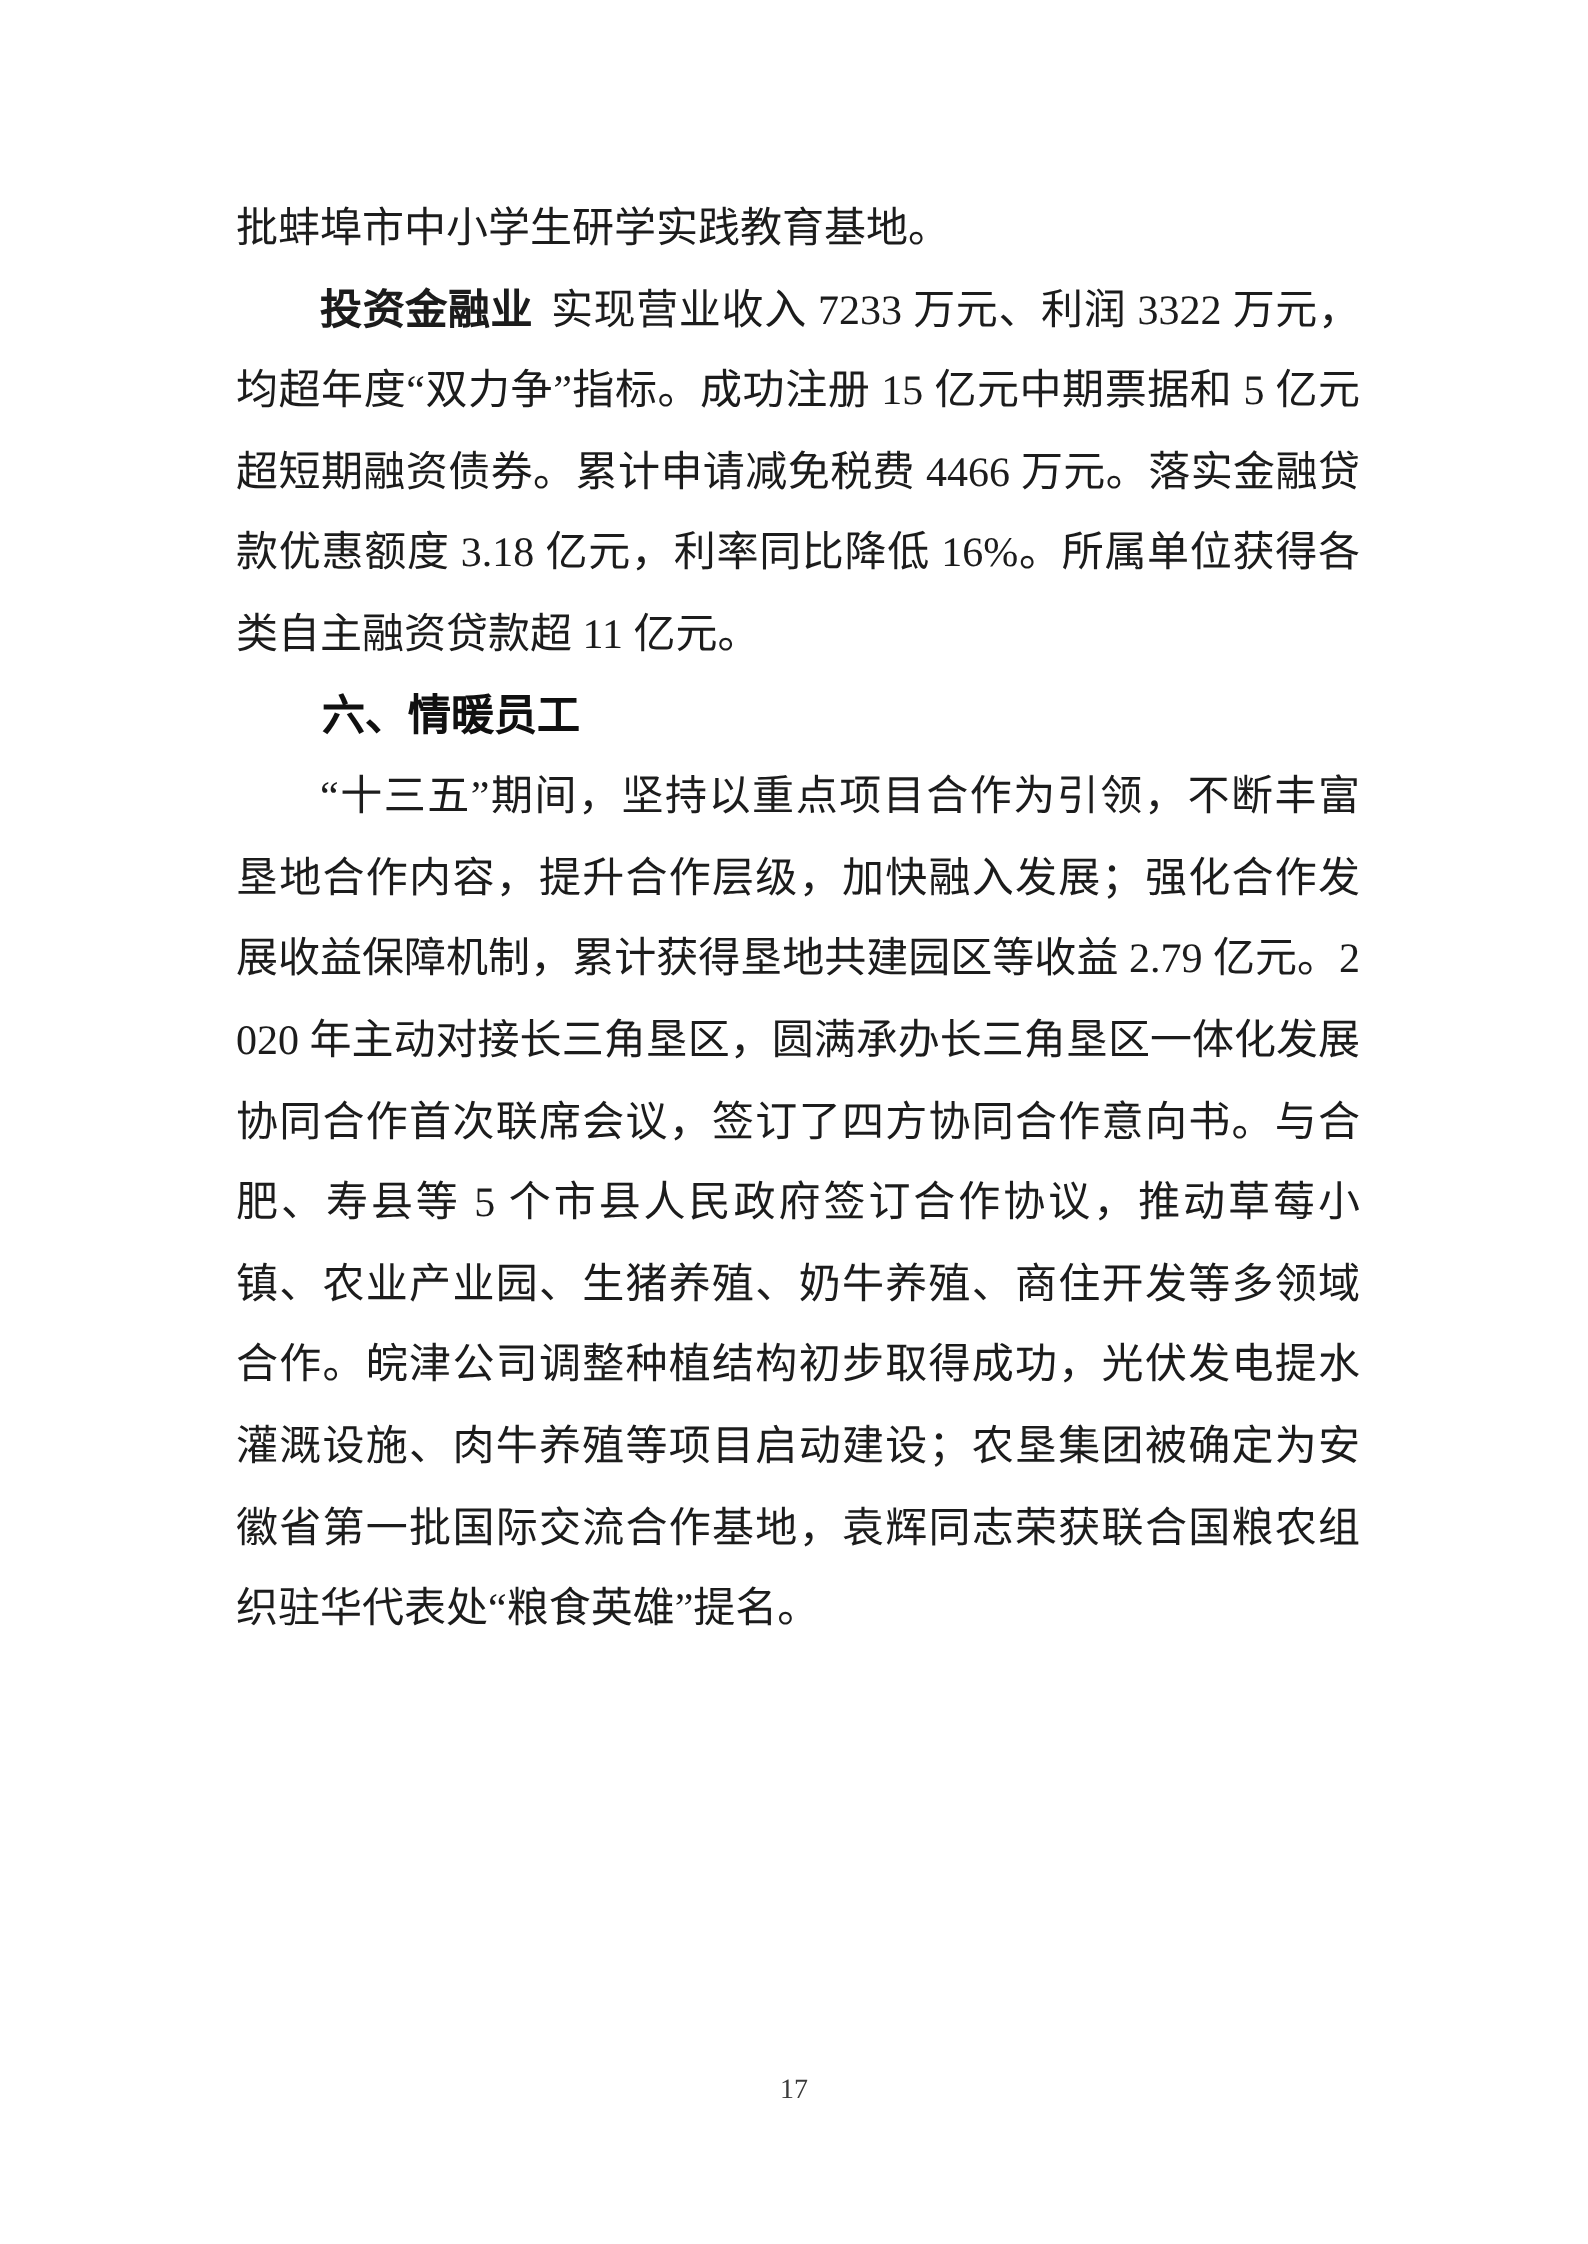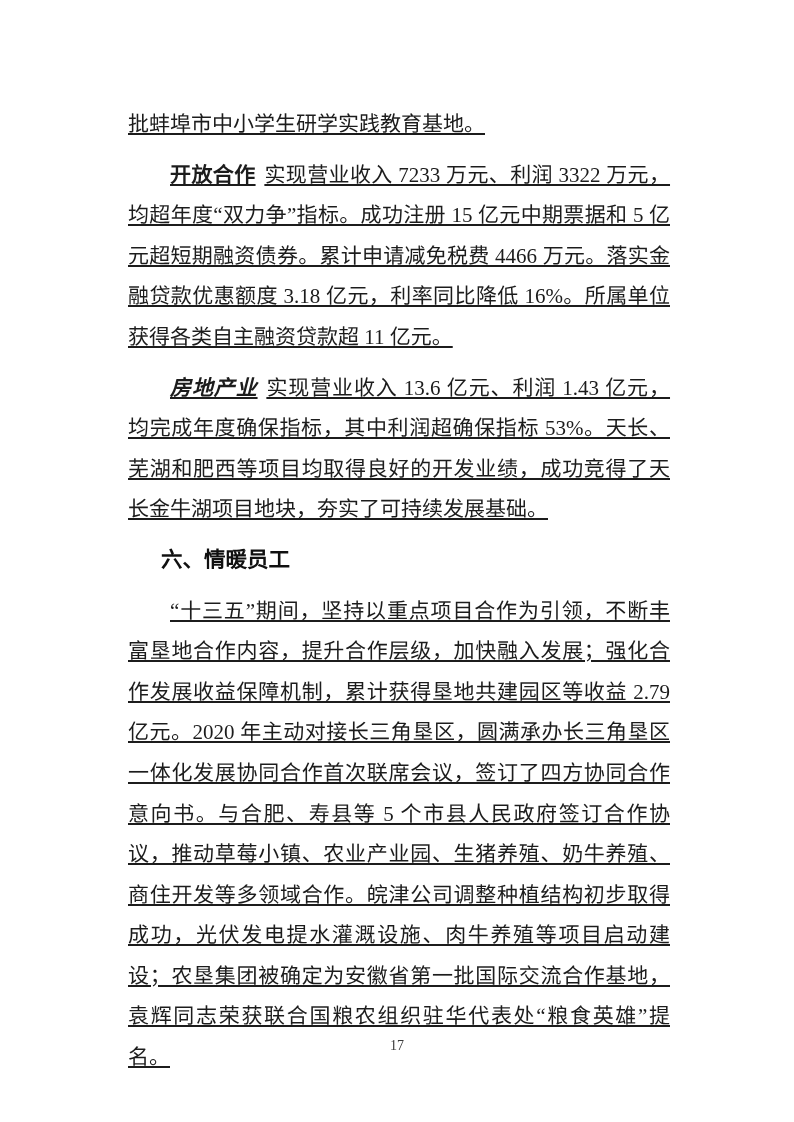--- a/index.html
+++ b/index.html
@@ -17,27 +17,26 @@
     color: #1c1c1c;
     font-family: "Liberation Serif", "DejaVu Serif", serif;
   }
   .content {
     position: absolute;
     left: 118px;
     top: 94px;
     width: 562px;
   }
   .para {
-    margin: 10px;
+    margin: 0;
     font-size: 21px;
     line-height: 40.6px;
     text-align: justify;
     text-justify: inter-ideograph;
     word-break: break-all;
-    text-decoration: underline;
   }
   .para.indent {
     text-indent: 2em;
   }
   .lead {
     font-weight: bold;
     margin-right: 0.42em;
   }
   .lead.italic {
     font-style: italic;
@@ -64,23 +63,22 @@
   }
 </style>
 </head>
 <body>
 
 <div class="page">
   <div class="content">
 
     <p class="para">批蚌埠市中小学生研学实践教育基地。</p>
 
-    <p class="para indent"><span class="lead">开放合作</span><span>实现营业收入 7233 万元、利润 3322 万元，均超年度“双力争”指标。成功注册 15 亿元中期票据和 5 亿元超短期融资债券。累计申请减免税费 4466 万元。落实金融贷款优惠额度 3.18 亿元，利率同比降低 16%。所属单位获得各类自主融资贷款超 11 亿元。</span></p>
+    <p class="para indent"><span class="lead">投资金融业</span><span>实现营业收入 7233 万元、利润 3322 万元，均超年度“双力争”指标。成功注册 15 亿元中期票据和 5 亿元超短期融资债券。累计申请减免税费 4466 万元。落实金融贷款优惠额度 3.18 亿元，利率同比降低 16%。所属单位获得各类自主融资贷款超 11 亿元。</span></p>
 
-    <p class="para indent"><span class="lead italic">房地产业</span><span>实现营业收入 13.6 亿元、利润 1.43 亿元，均完成年度确保指标，其中利润超确保指标 53%。天长、芜湖和肥西等项目均取得良好的开发业绩，成功竞得了天长金牛湖项目地块，夯实了可持续发展基础。</span></p>
 
     <h2 class="heading">六、情暖员工</h2>
 
     <p class="para indent">“十三五”期间，坚持以重点项目合作为引领，不断丰富垦地合作内容，提升合作层级，加快融入发展；强化合作发展收益保障机制，累计获得垦地共建园区等收益 2.79 亿元。2020 年主动对接长三角垦区，圆满承办长三角垦区一体化发展协同合作首次联席会议，签订了四方协同合作意向书。与合肥、寿县等 5 个市县人民政府签订合作协议，推动草莓小镇、农业产业园、生猪养殖、奶牛养殖、商住开发等多领域合作。皖津公司调整种植结构初步取得成功，光伏发电提水灌溉设施、肉牛养殖等项目启动建设；农垦集团被确定为安徽省第一批国际交流合作基地，袁辉同志荣获联合国粮农组织驻华代表处“粮食英雄”提名。</p>
 
 
   </div>
 
   <div class="page-number">17</div>
 </div>

